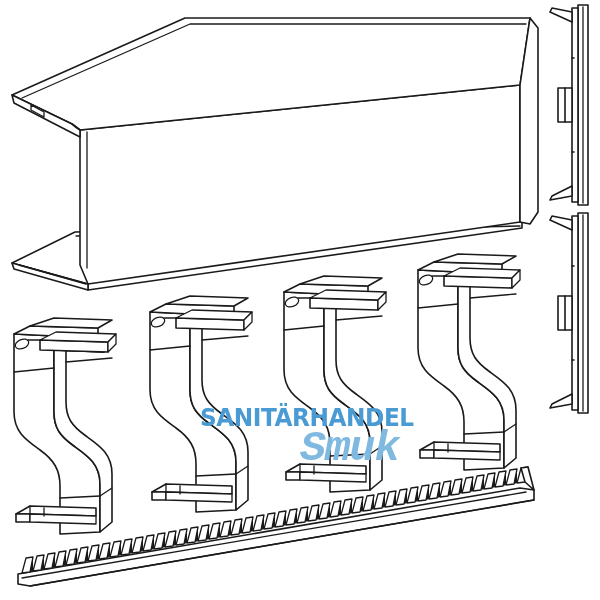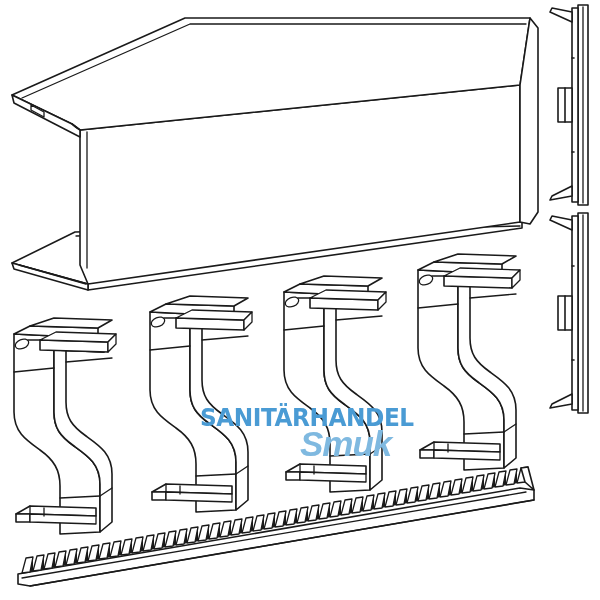--- a/index.html
+++ b/index.html
@@ -37,24 +37,24 @@
     font-family: "DejaVu Sans", sans-serif;
     font-weight: bold;
     font-size: 25px;
     letter-spacing: -0.5px;
     transform: scaleX(0.93);
     transform-origin: left top;
   }
   #wm-script {
     left: 300px;
     top: 424px;
-    font-family: Liberation Sans, sans-serif;
+    font-family: Liberation Mono, monospace;
     font-style: italic;
     font-weight: bold;
-    font-size: 35px;
+    font-size: 43px;
     letter-spacing: -1px;
   }
 </style>
 </head>
 <body>
 
 <div id="stage">
 
   <svg id="drawing" viewBox="0 0 600 600">
     <defs>

